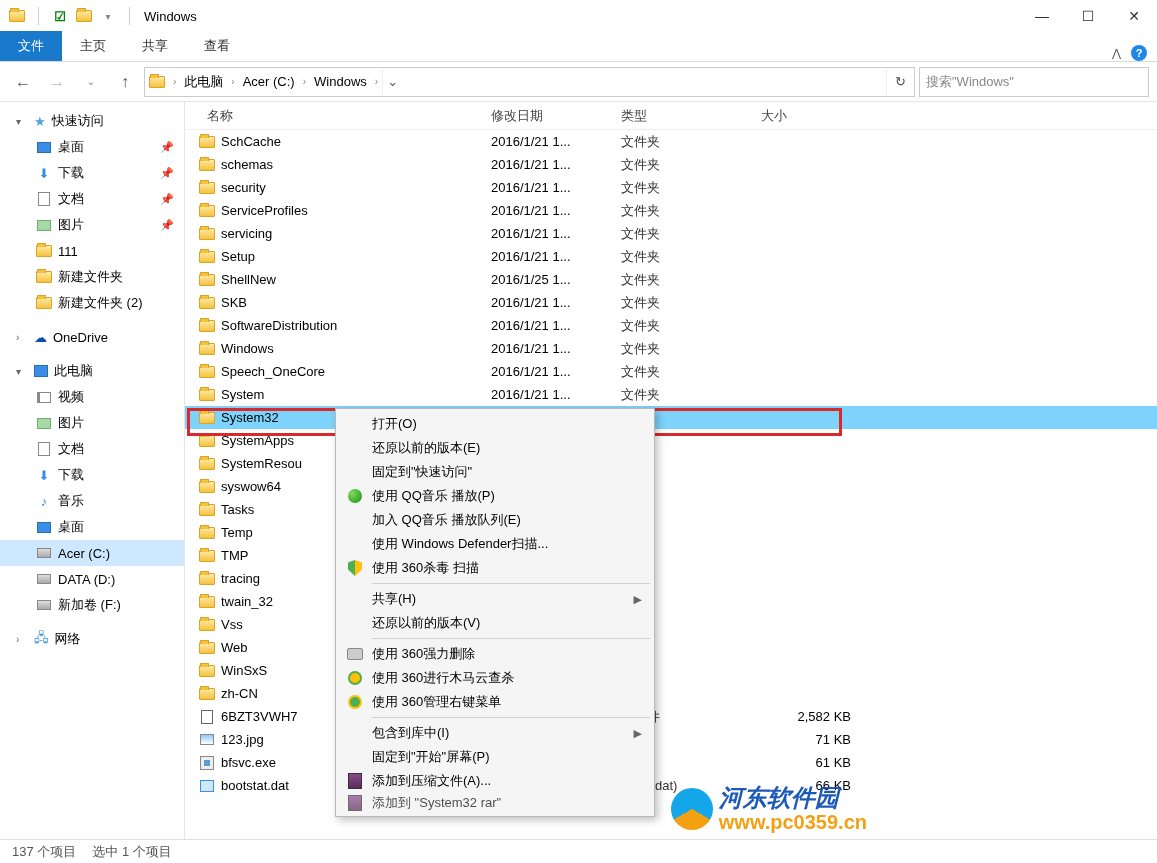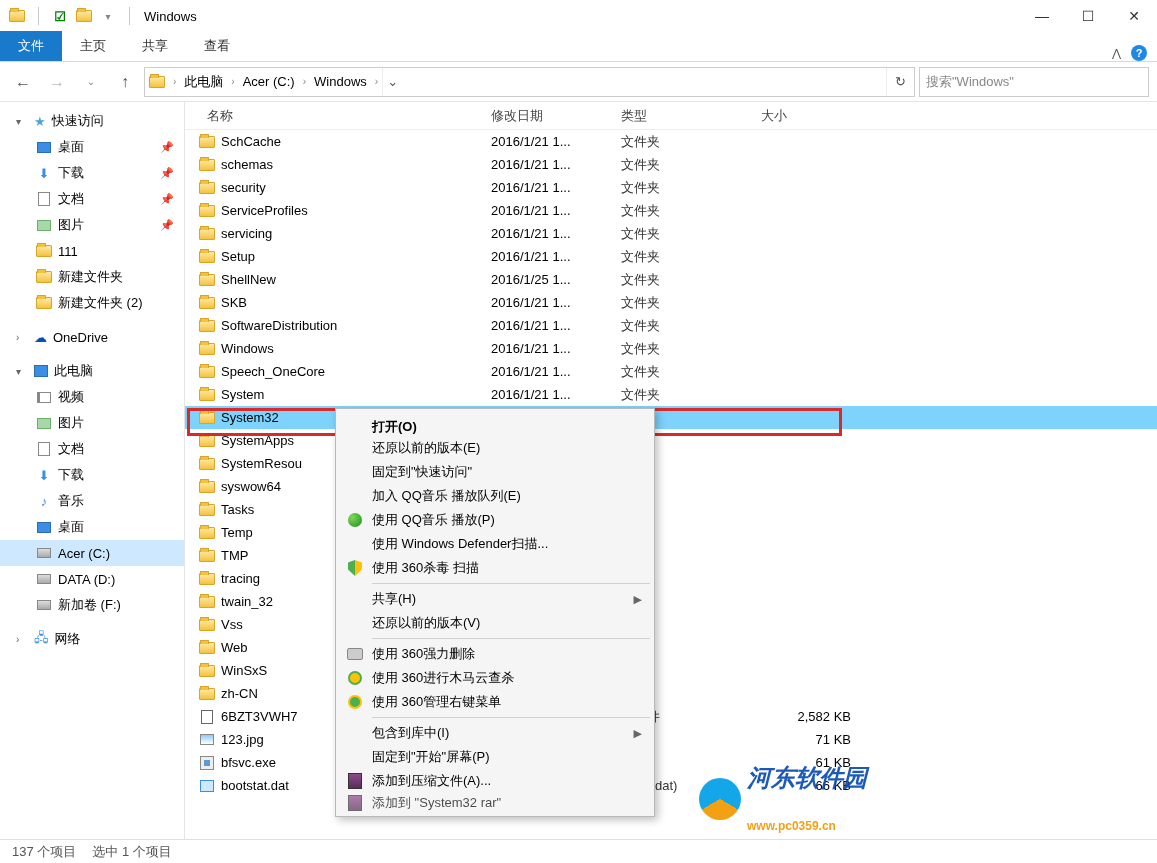--- a/index.html
+++ b/index.html
@@ -76,40 +76,40 @@
 .icon-exe { width:14px; height:14px; border:1px solid #888; background:#eee; position:relative;}
 .icon-exe::after { content:""; position:absolute; inset:3px; background:#5a9bd5;}
 .icon-dat { width:14px; height:12px; border:1px solid #3a8ee6; background:#cde8ff;}
 
 
 .red-box { position:absolute; border:3px solid #d82a2a; pointer-events:none; }
 
 
 .ctx { position:absolute; background:#f5f5f5; border:1px solid #b8b8b8; box-shadow:3px 3px 8px rgba(0,0,0,0.25); width:320px; padding:3px 2px; z-index:10;}
 .ctx-item { display:flex; align-items:center; height:24px; padding-left:34px; padding-right:10px; position:relative;}
-.ctx-item.bold { font-weight:bold;align-items:flex-end;}
+.ctx-item.bold { font-weight:normal;}
 .ctx-item .arrow { margin-left:auto; color:#666; font-size:11px;}
 .ctx-sep { height:1px; background:#d0d0d0; margin:3px 2px 3px 34px;}
 .ctx-icon { position:absolute; left:8px; width:18px; height:18px; display:flex; align-items:center; justify-content:center;}
 .ic-qq { width:14px; height:14px; border-radius:50%; background:radial-gradient(circle at 30% 30%, #7ed957, #1a8f1a);}
 .ic-shield { width:14px; height:16px; background:linear-gradient(90deg,#4caf50 50%,#ffc107 50%); clip-path:polygon(50% 0,100% 15%,100% 60%,50% 100%,0 60%,0 15%);}
 .ic-printer { width:16px; height:12px; background:#ccc; border:1px solid #888; border-radius:2px;}
 .ic-360y { width:14px; height:14px; border-radius:50%; background:#ffc107; border:2px solid #4caf50;}
 .ic-360g { width:14px; height:14px; border-radius:50%; background:#4caf50; border:2px solid #ffc107;}
 .ic-rar { width:14px; height:16px; background:linear-gradient(#8b4a8b,#5a2d5a); border:1px solid #333;}
 
 
 .statusbar { height:24px; border-top:1px solid #e0e0e0; display:flex; align-items:center; padding:0 12px; gap:16px; font-size:12px; color:#555; background:#fff;}
 
 
 .watermark { position:absolute; right:290px; bottom:30px; display:flex; align-items:center; gap:6px; opacity:0.92; z-index:20;}
 .wm-logo { width:42px; height:42px; border-radius:50%; position:relative; background:conic-gradient(#00a0e9 0 120deg,#f39800 120deg 240deg,#00a0e9 240deg);}
 .wm-text { display:flex; flex-direction:column; line-height:1.1;}
 .wm-cn { font-size:24px; font-weight:bold; font-style:italic; color:#0a4db3;}
-.wm-url { font-size:12px; font-weight:bold; color:#f39800;margin-top:28px;}
+.wm-url { font-size:20px; font-weight:bold; color:#f39800;}
 </style>
 </head>
 <body>
 
 <div class="titlebar">
   <div class="qat">
     <span class="qat-icon">
         <span class="folder-mini"></span>
       </span>
     <span class="divider"></span>
@@ -634,28 +634,28 @@
      </div>
         <div class="ctx-item ">
        <span>还原以前的版本(E)</span>
 
      </div>
         <div class="ctx-item ">
        <span>固定到"快速访问"</span>
 
      </div>
         <div class="ctx-item ">
-       <span>加入 QQ音乐 播放队列(E)</span>
-
-     </div>
-        <div class="ctx-item ">
        <span class="ctx-icon">
             <span class="ic-qq"></span>
           </span>
           <span>使用 QQ音乐 播放(P)</span>
+
+     </div>
+        <div class="ctx-item ">
+       <span>加入 QQ音乐 播放队列(E)</span>
 
      </div>
         <div class="ctx-item ">
        <span>使用 Windows Defender扫描...</span>
 
      </div>
         <div class="ctx-item ">
        <span class="ctx-icon">
             <span class="ic-shield"></span>
           </span>

